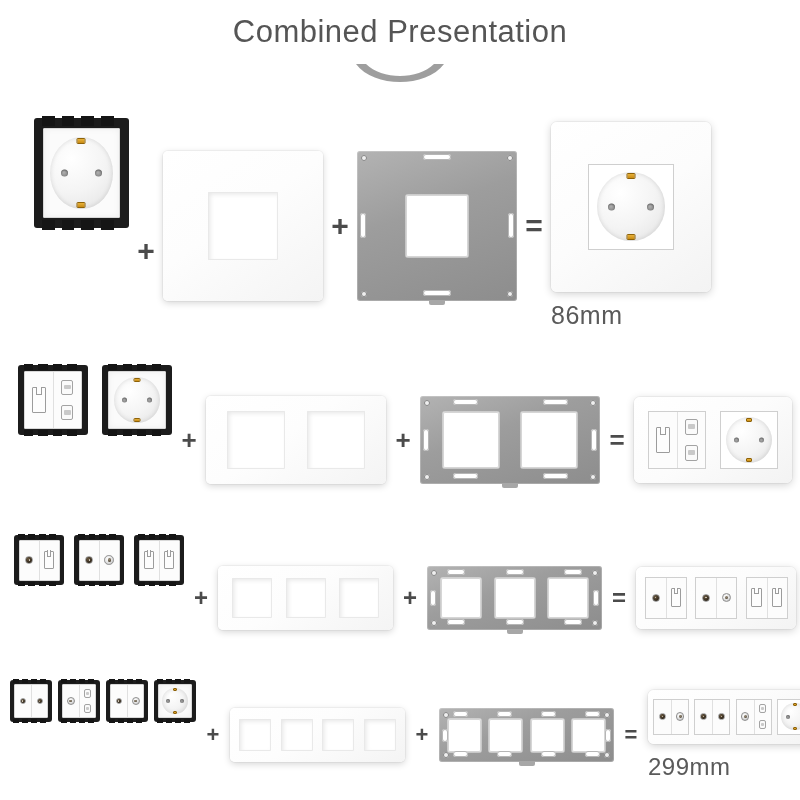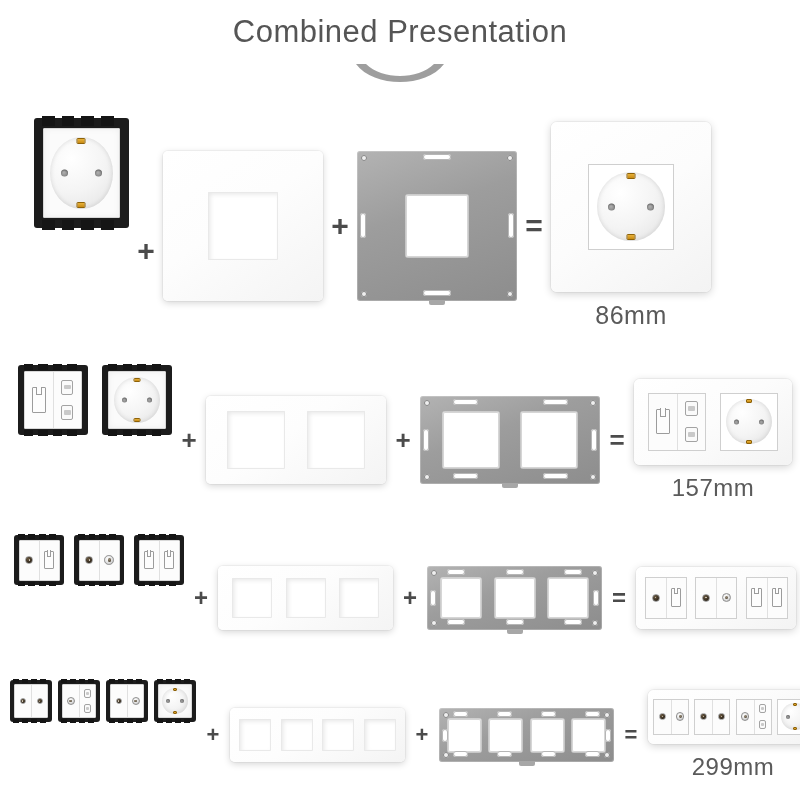--- a/index.html
+++ b/index.html
@@ -202,21 +202,21 @@
     position:relative;
   }
   .result .unit {
     background:#ffffff;
     border:1px solid #cfcfcf;
     display:flex; align-items:center; justify-content:center;
     position:relative;
   }
   .dim-label {
     margin-top:9px; font-size:25px; color:#5a5a5a; letter-spacing:0.5px;
-    text-align:center; width:100%;
+    width:100%;
   }
   #row-1 .dim-label, #row-2 .dim-label, #row-3 .dim-label { font-size:24px; }
 </style>
 </head>
 <body>
 
 <div id="title-block">
   <div id="page-title">Combined Presentation</div>
   <svg id="title-arc" viewBox="0 0 96 26">
     <path d="M4 2 C 22 26, 74 26, 92 2 L 82 2 C 66 18, 30 18, 14 2 Z" fill="#9e9e9e"></path>
@@ -338,21 +338,20 @@
           </div>
           <div class="unit" style="width: 58px; height: 58px;">
             <div class="schuko">
               <div class="earth top" style="width: 6px; height: 4px;"></div>
               <div class="pin left" style="width: 5px; height: 5px;"></div>
               <div class="pin right" style="width: 5px; height: 5px;"></div>
               <div class="earth bottom" style="width: 6px; height: 4px;"></div>
             </div>
           </div>
         </div>
-        <div class="dim-label">157mm</div>
       </div>
     </div>
   </div>
 <div class="row" id="row-2">
     <div class="row-inner">
       <div class="slot" style="gap: 10px; margin-left: 14px; height: 50px;">
         <div class="module" style="width: 50px; height: 50px;">
           <div class="face">
             <div class="halves">
               <div class="half">

